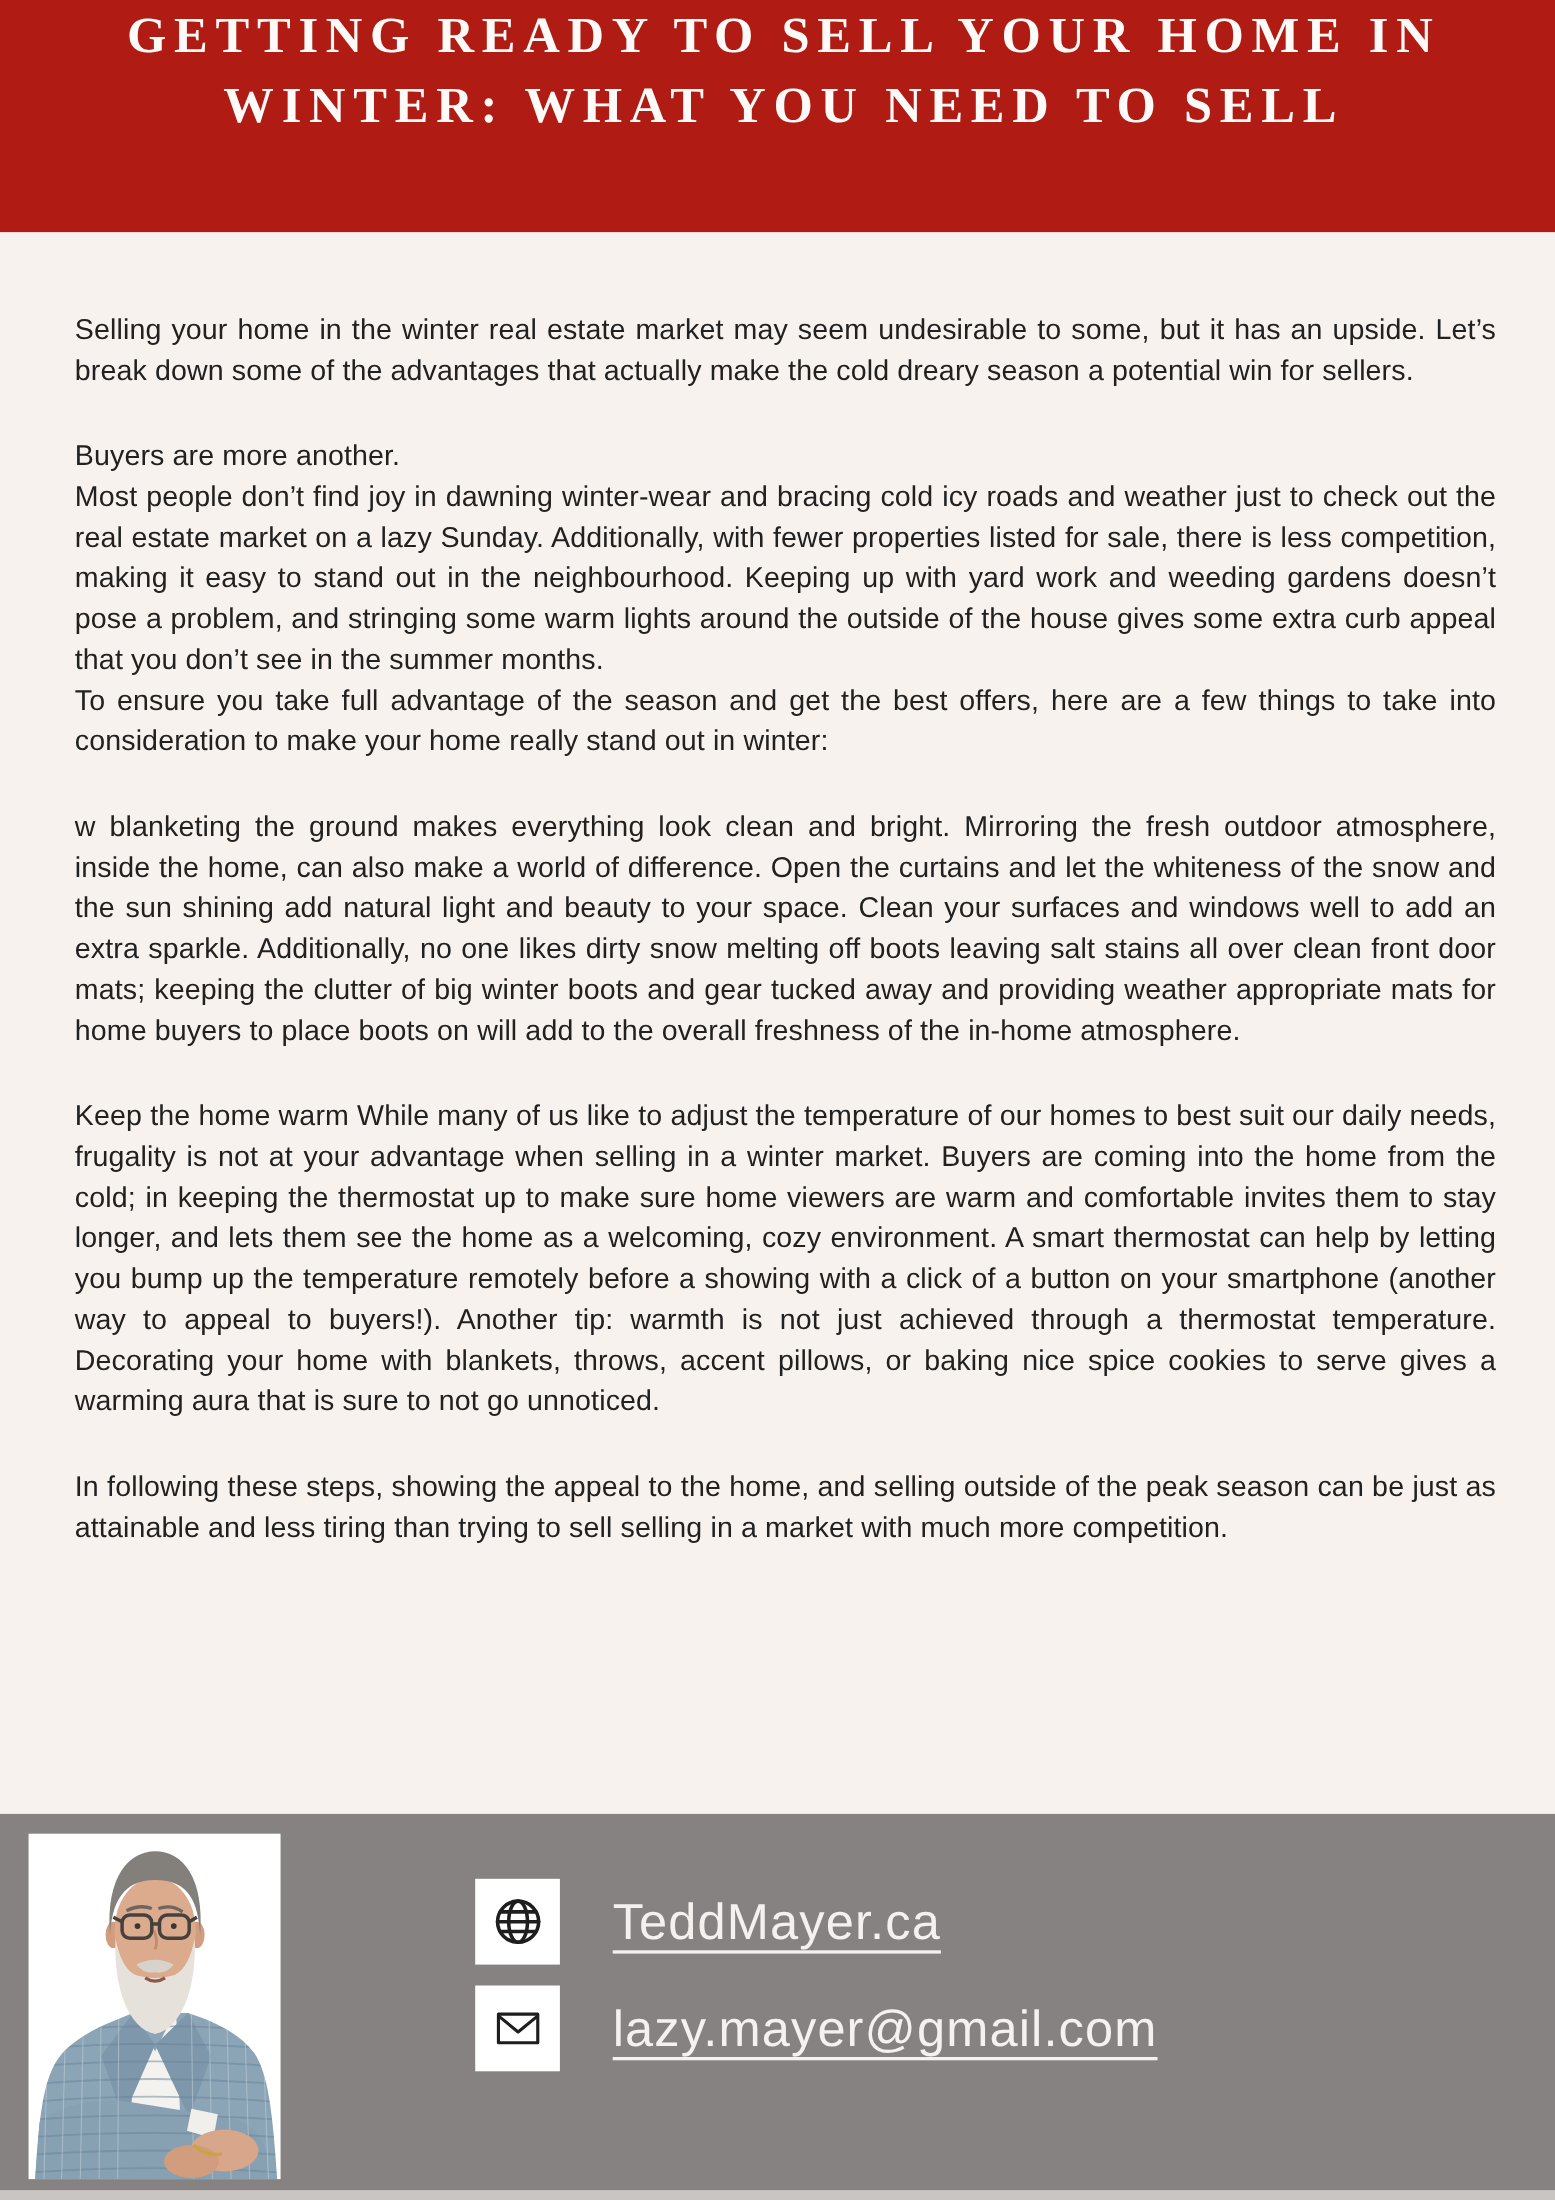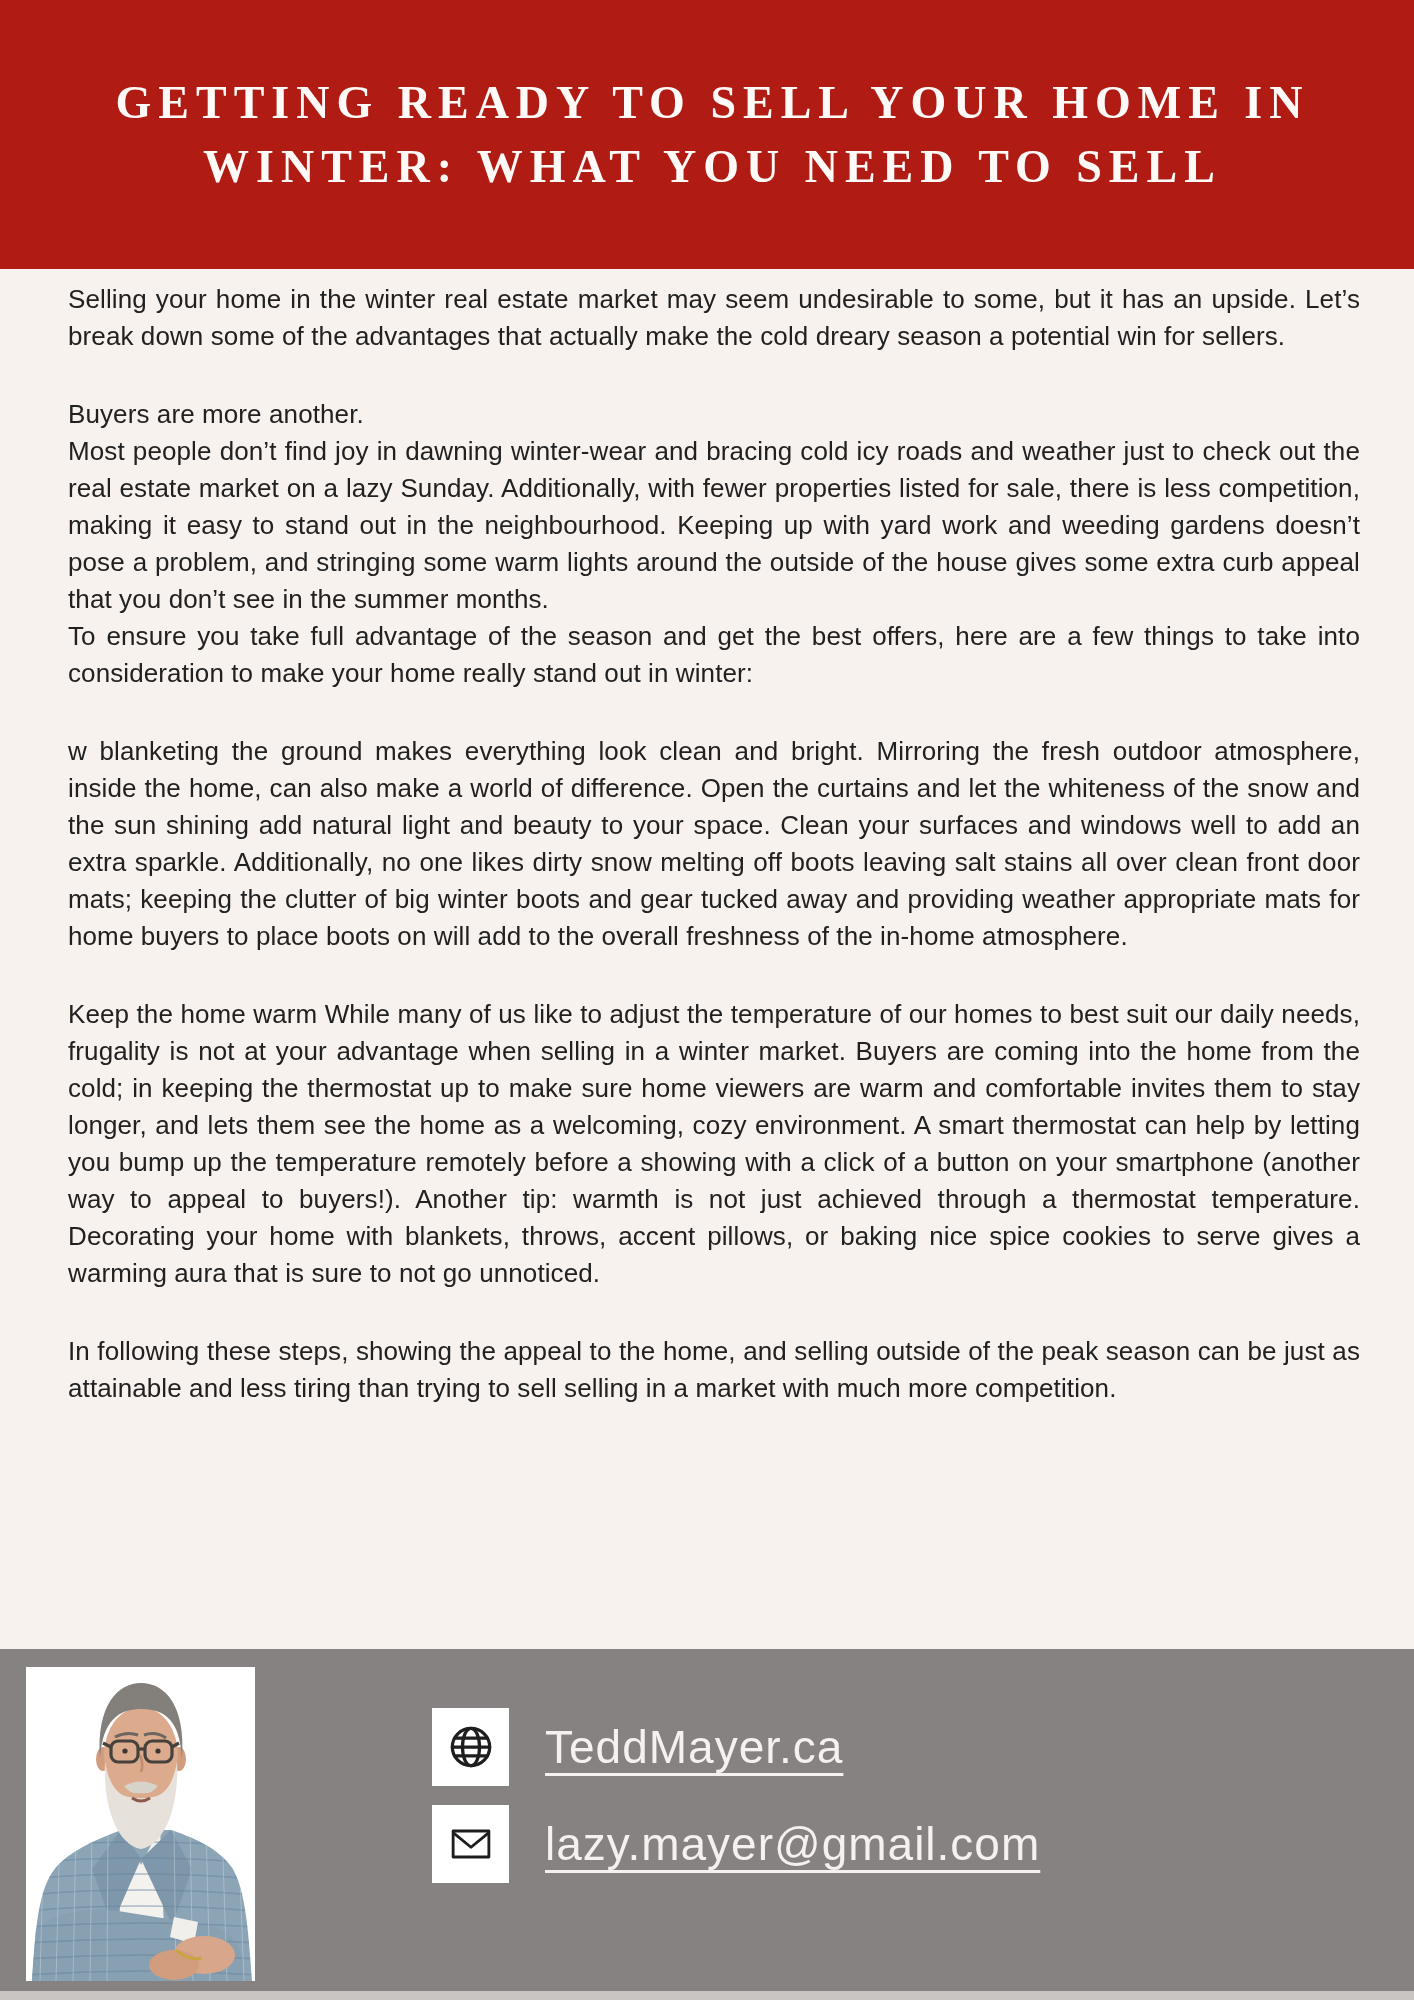--- a/index.html
+++ b/index.html
@@ -13,23 +13,23 @@
   }
   *{box-sizing:border-box;}
   html,body{margin:0;padding:0;}
   body{background:#d8d4d1;font-family:"Liberation Sans",sans-serif;}
   .page{
     position:relative;width:1414px;height:2000px;margin:0 auto;
     background:var(--background-cream);overflow:hidden;
   }
   
   .banner{
-    position:absolute;top:0;left:0;right:0;height:269px;
+    position:absolute;top:0;left:0;right:0;height:211px;
     background:var(--banner-red);
-    display:flex;align-items:center;justify-content:center;padding-left:11px;
+    display:flex;justify-content:center;padding-left:11px;
   }
   .title{
     margin:0;text-align:center;
     font-family:"Liberation Serif",serif;font-weight:700;
     color:#fdfaf8;font-size:46px;letter-spacing:7px;line-height:64px;
   }
   .title-line{display:block;}
   
   .article{
     position:absolute;top:211px;left:0;right:0;height:1438px;
@@ -46,21 +46,21 @@
     position:absolute;left:0;right:0;top:1649px;height:351px;
     background:var(--footer-gray);
   }
   .photo-box{
     position:absolute;left:26px;top:18px;width:229px;height:314px;
     background:#ffffff;overflow:hidden;
   }
   .photo-box svg{display:block;width:229px;height:314px;}
   .contact-row{
     position:absolute;left:432px;height:78px;
-    display:flex;align-items:center;gap:36px;
+    display:flex;align-items:center;gap:48px;
   }
   .row-website{top:59px;}
   .row-email{top:156px;}
   .row-phone{top:249px;}
   .icon-box{
     width:77px;height:78px;background:#ffffff;flex:0 0 auto;
     display:flex;align-items:center;justify-content:center;
   }
   .icon-box svg{display:block;}
   .contact-link{

